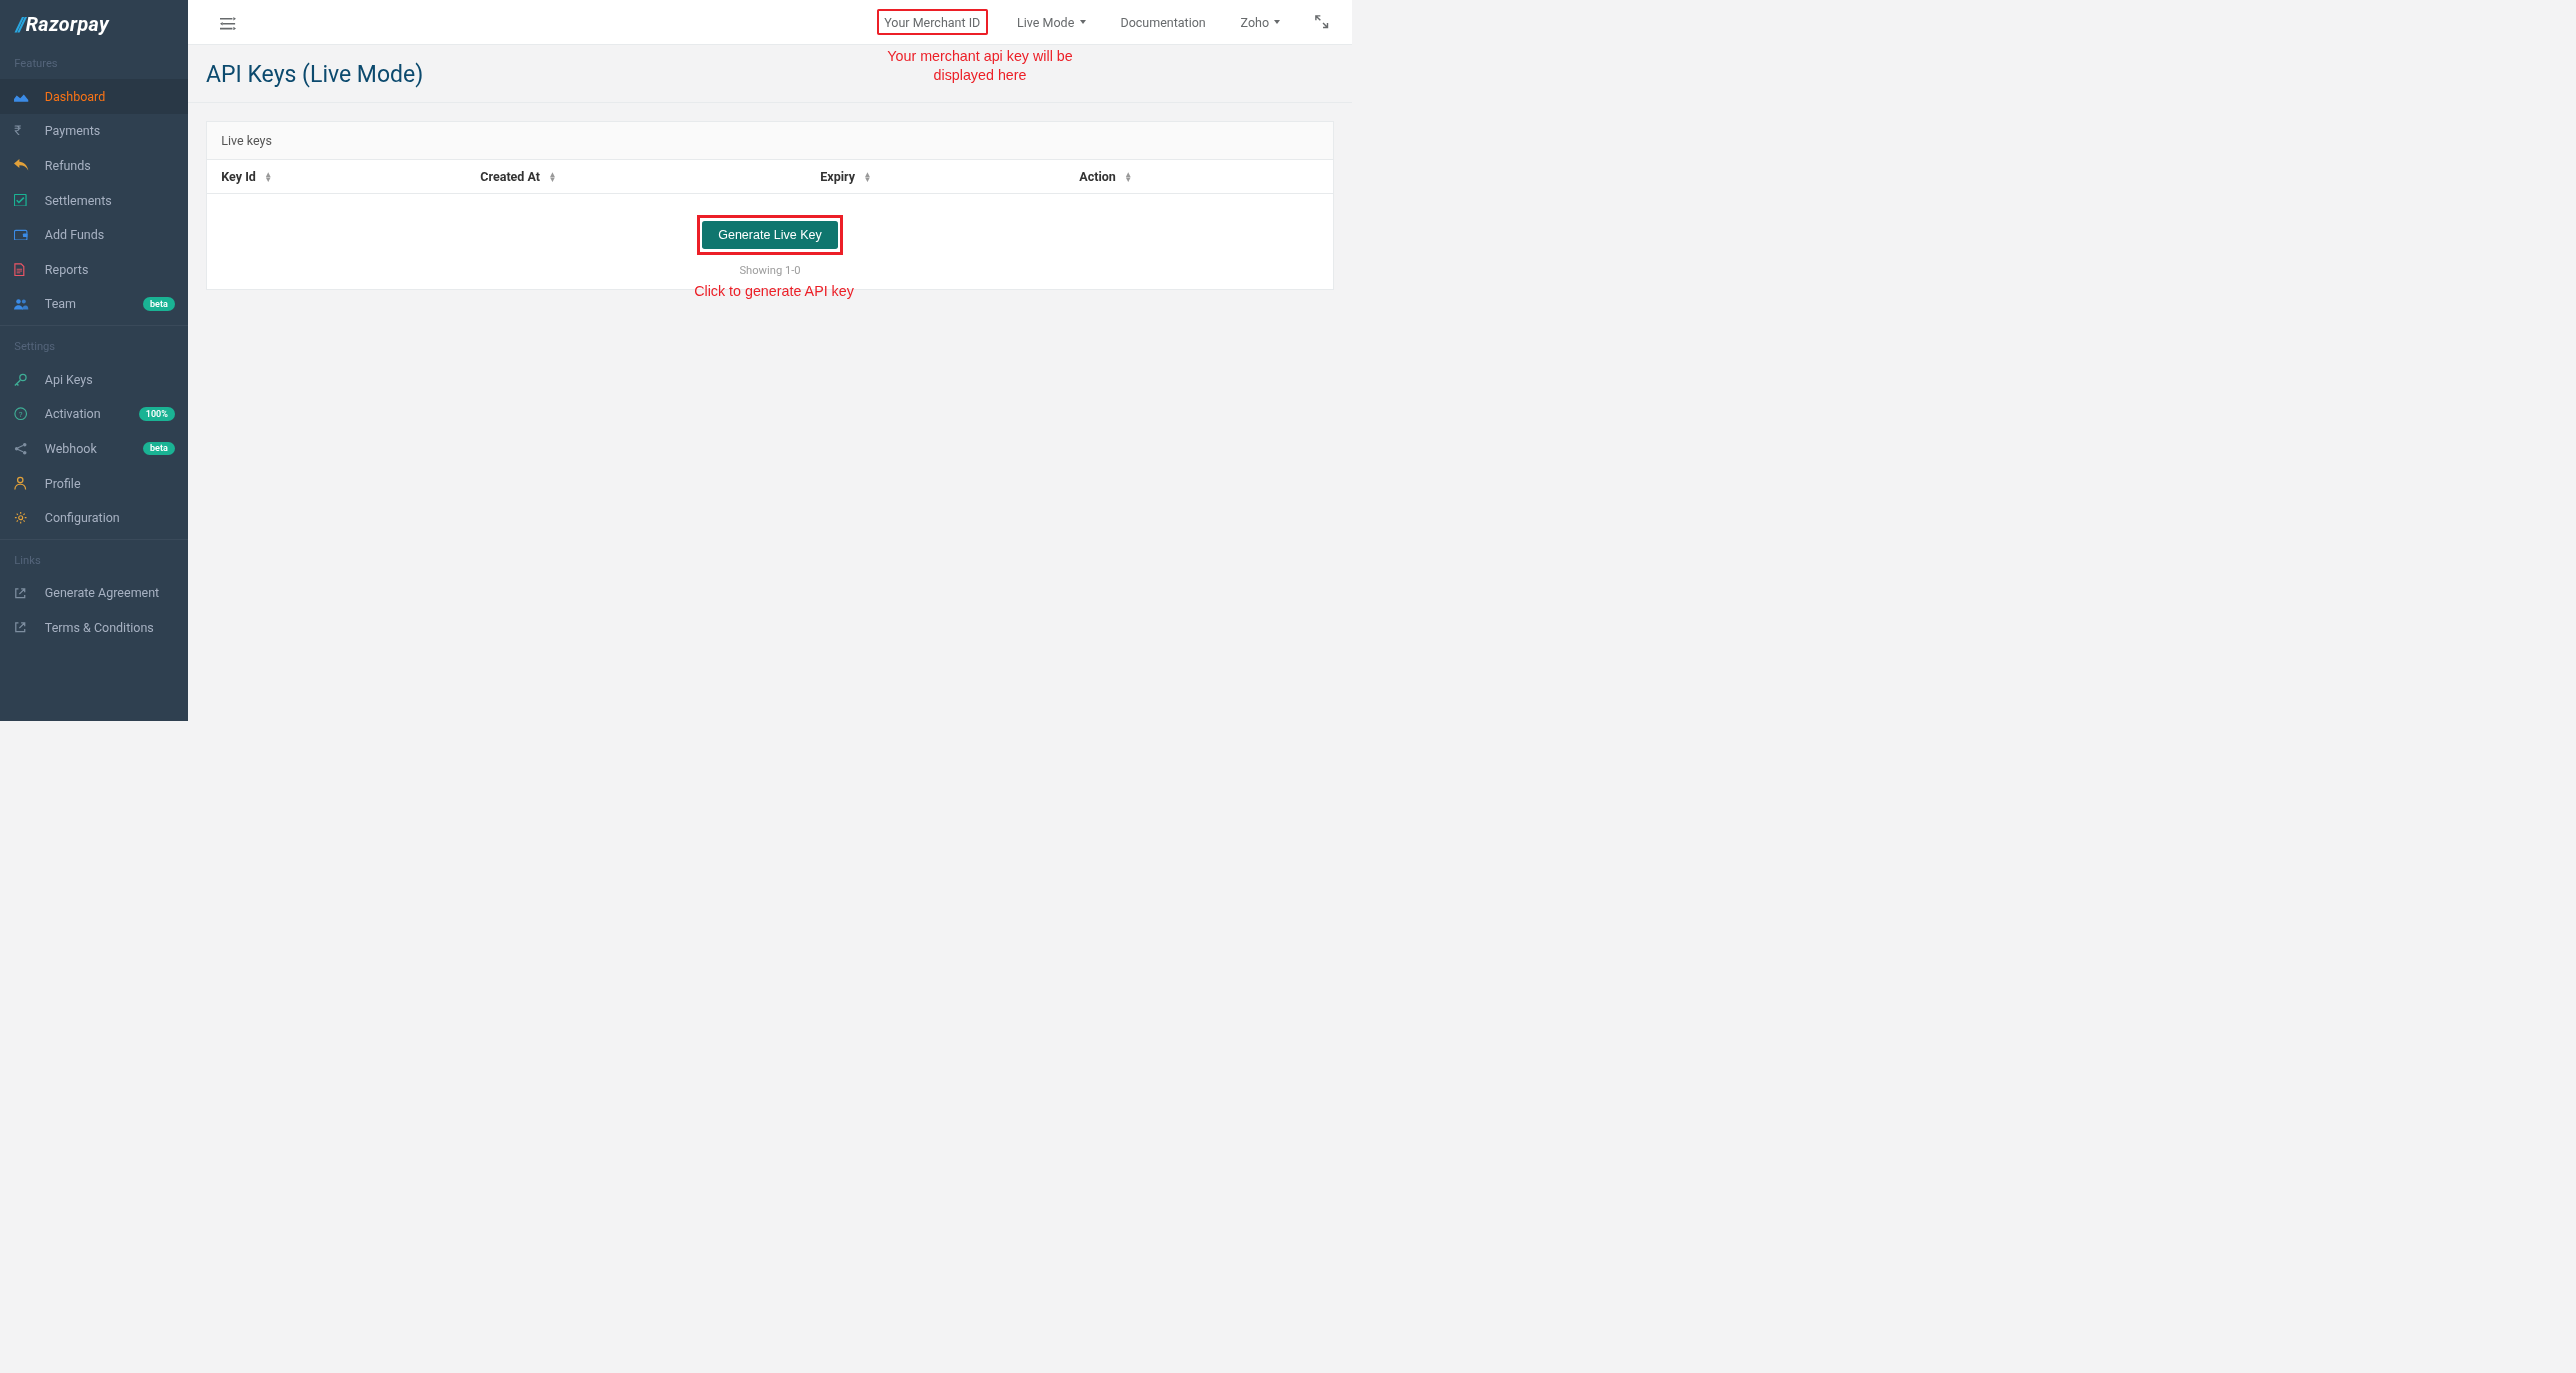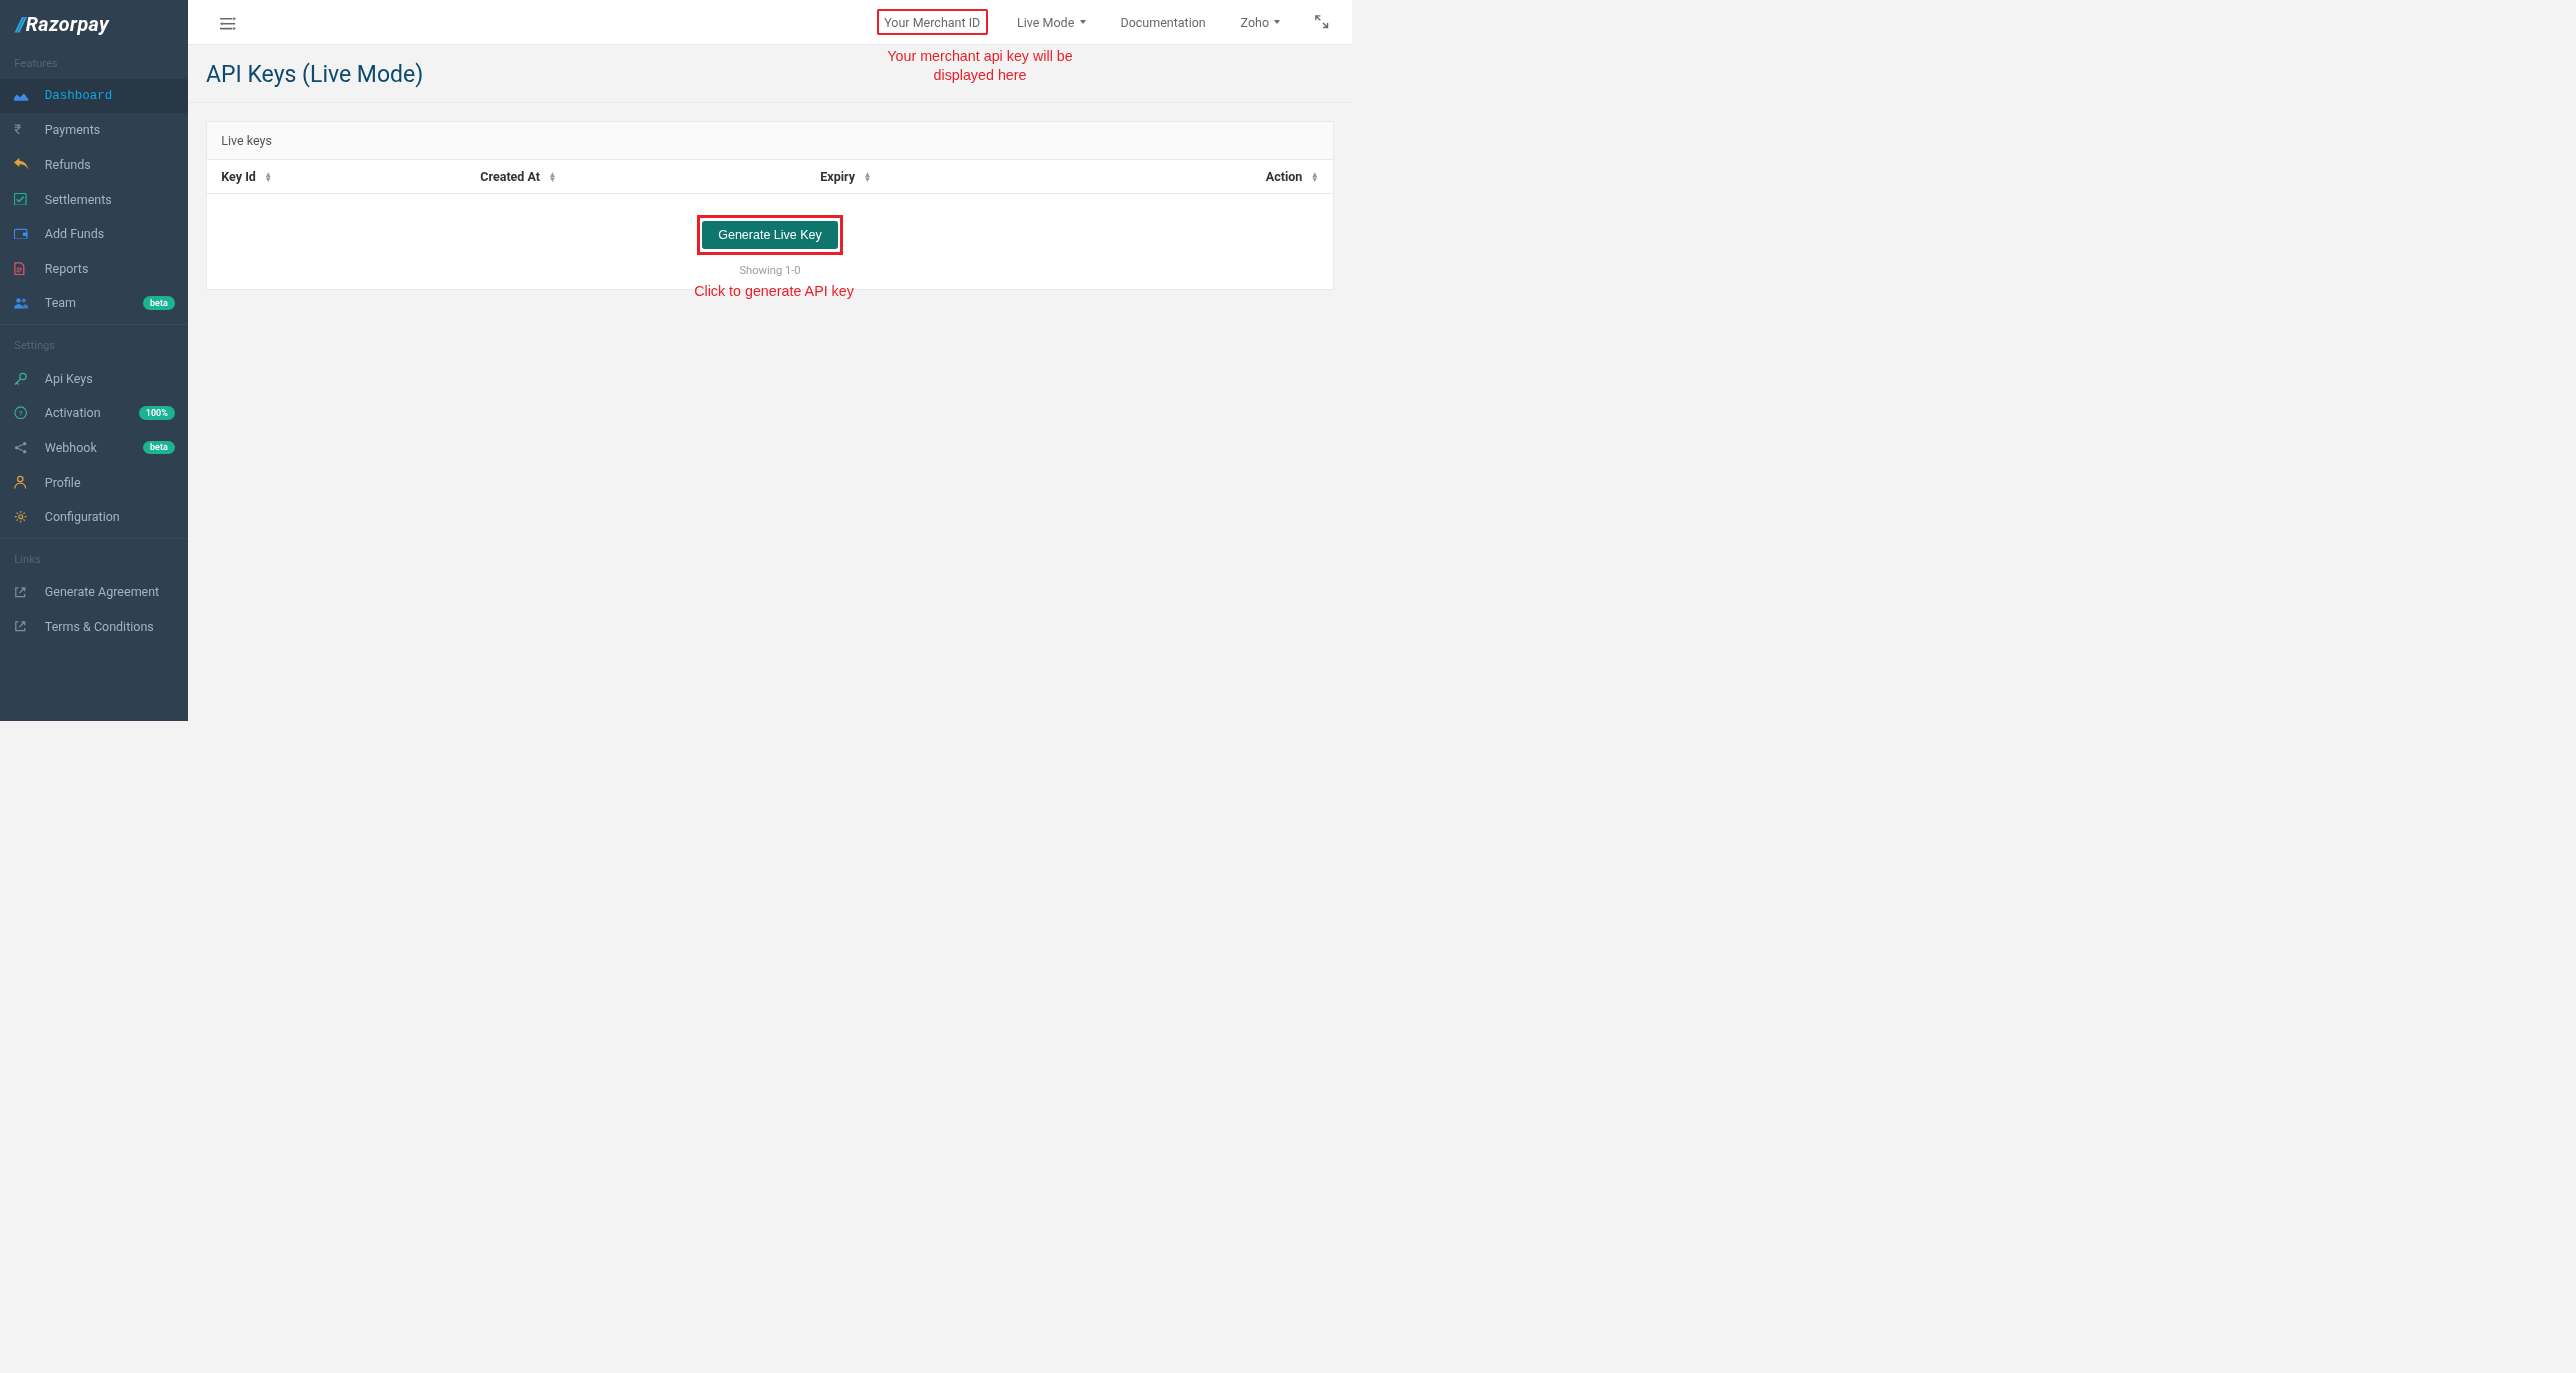--- a/index.html
+++ b/index.html
@@ -42,22 +42,21 @@
     display: flex;
     align-items: center;
     padding: 9.8px 14.3px;
     font-size: 12.5px;
     color: #a7b1c2;
     cursor: pointer;
     position: relative;
   }
   .nav-item.active {
     background: #293846;
-    color: #0ea5e9;
-    font-family: Liberation Mono, monospace;
+    color: #f97316;
   }
   .nav-item .icon {
     width: 21.5px;
     text-align: left;
     margin-right: 9px;
     font-size: 13.4px;
     display: inline-flex;
     align-items: center;
     justify-content: flex-start;
   }
@@ -121,21 +120,21 @@
     display:flex;
     padding: 9px 14.3px;
     border-bottom:0.9px solid #e7eaec;
     font-weight:700;
     font-size:12.5px;
     color:#333;
   }
   .col-key { flex: 0 0 259px; }
   .col-created { flex: 0 0 340px; }
   .col-expiry { flex: 0 0 259px; }
-  .col-action { flex: 1; text-align:right; }
+  .col-action { flex: 1; text-align:left; }
   .sort-arrows { display:inline-flex; flex-direction:column; margin-left:5.4px; line-height:5.4px; font-size:8px; color:#999; vertical-align:middle;}
   .panel-body { text-align:center; padding: 21.5px 0 12.5px 0; }
   .btn-primary {
     background:#0f766e;
     color:#fff;
     border:none;
     font-size:12.5px;
     padding: 7.2px 16px;
     border-radius:2.7px;
     cursor:pointer;

